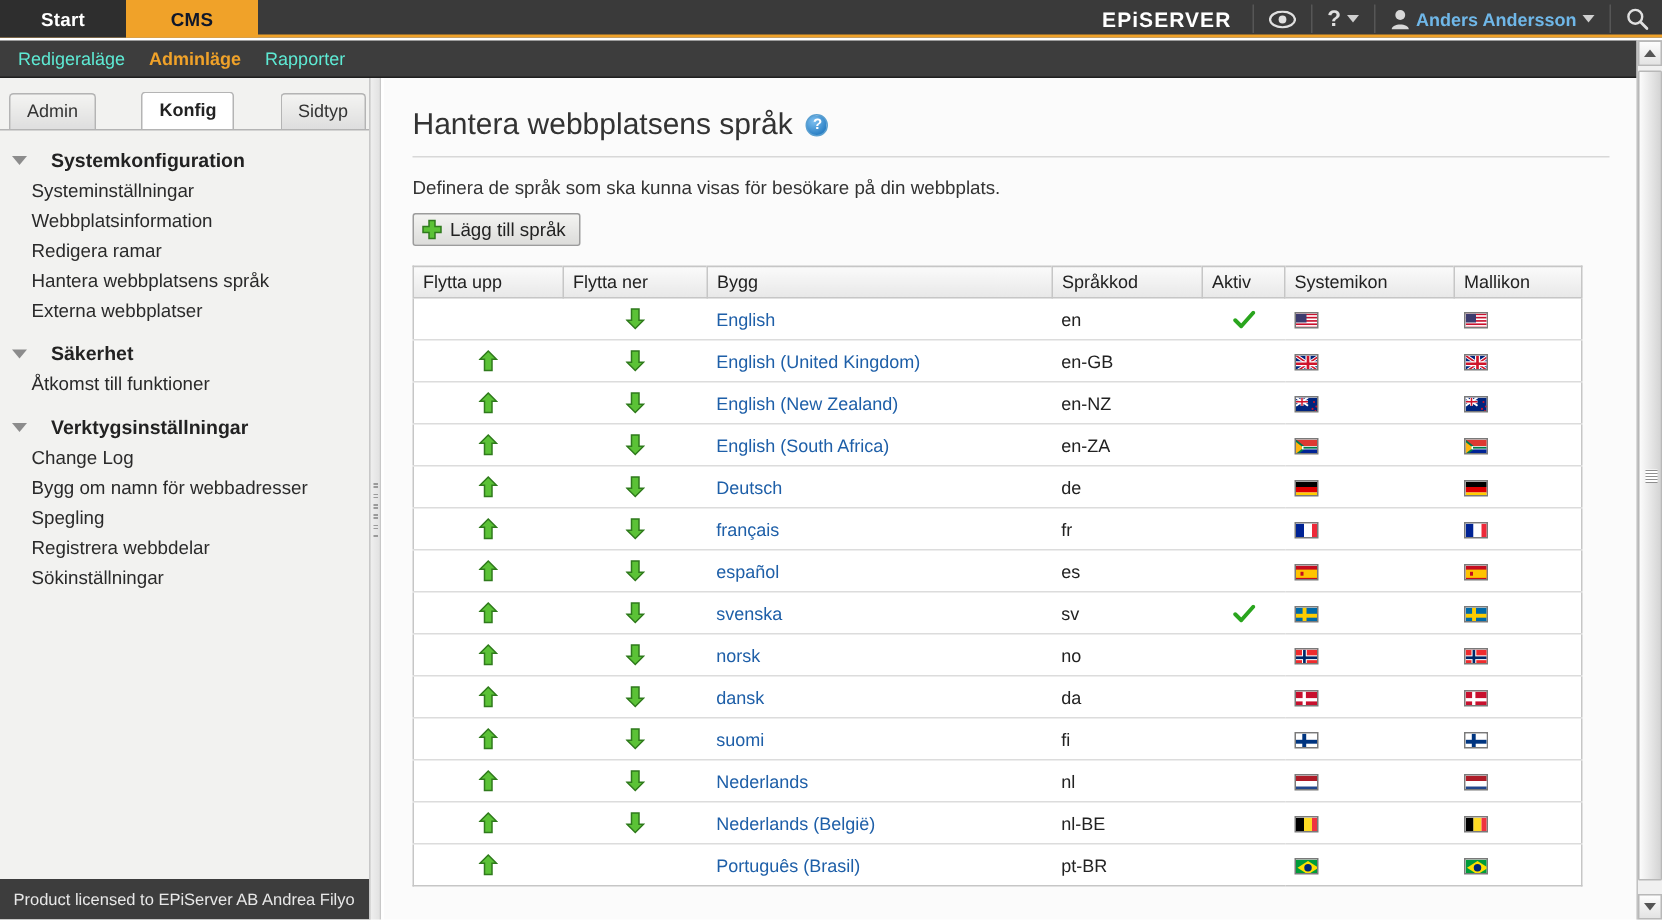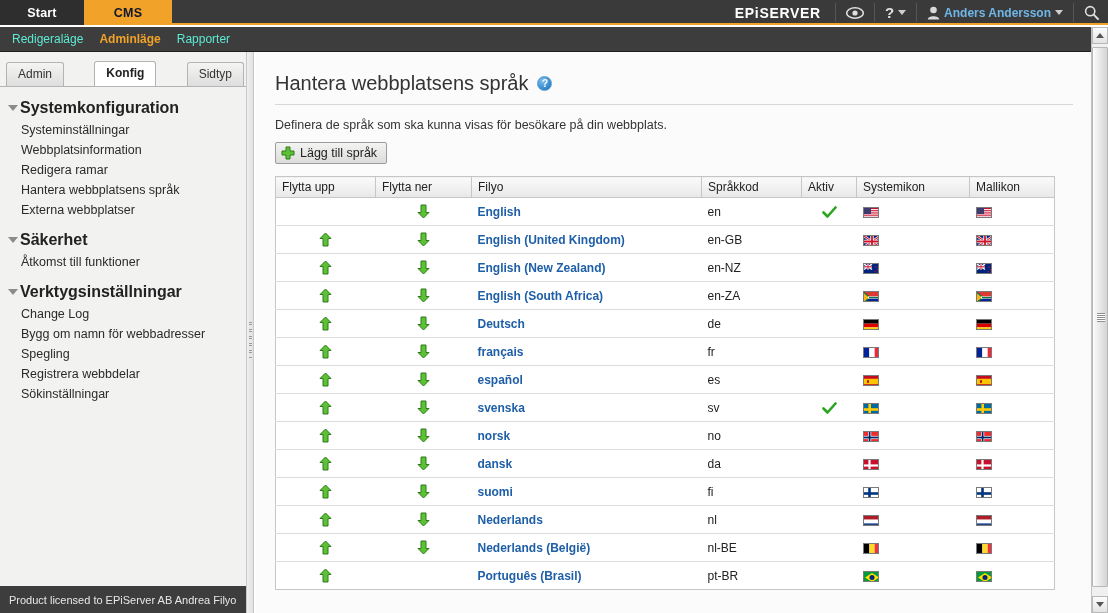--- a/index.html
+++ b/index.html
@@ -79,22 +79,22 @@
   }
   .stab.active {
     background: #ffffff; font-weight: bold; color: #222;
     padding-bottom: 6px;
   }
   .tabline {
     height: 1px; background: #b4b4b4; margin-left: 0;
   }
   .treearea { padding: 9px 0 0 0; }
   .grouphdr {
-    display: flex; align-items: center; gap: 2px;
-    font-size: 16px; font-weight: bold; color: #222;
+    display: flex; align-items: center; gap: 16px;
+    font-size: 13px; font-weight: bold; color: #222;
     padding: 3px 0 3px 8px; cursor: pointer;
   }
   .tri {
     width: 0; height: 0;
     border-left: 5px solid transparent; border-right: 5px solid transparent;
     border-top: 6px solid #8c8c8c;
   }
   .treeitem {
     font-size: 12.5px; color: #2a2a2a;
     padding: 3px 0 3px 21px; cursor: pointer;
@@ -177,21 +177,21 @@
     vertical-align: middle;
   }
   table.langtbl tr:last-child td { border-bottom: none; }
   .c-up    { width: 100px; text-align: center; }
   .c-dn    { width: 96px;  text-align: center; }
   .c-name  { width: 230px; }
   .c-code  { width: 100px; }
   .c-act   { width: 55px;  text-align: center; }
   .c-sys   { width: 113px; }
   .c-mall  { width: 85px; }
-  .lang-link { color: #1e5fa8; cursor: pointer; font-weight: bold; }
+  .lang-link { color: #1e5fa8; cursor: pointer; }
   .arrow-ico { display: inline-block; vertical-align: middle; cursor: pointer; }
   .check-ico { display: inline-block; vertical-align: middle; }
   .flag {
     display: inline-block; width: 16px; height: 11px;
     border: 1px solid #7a7a7a; vertical-align: middle;
     overflow: hidden; position: relative;
   }
 
   
   .vscroll {
@@ -348,21 +348,21 @@
     </span>
     <span>Lägg till språk</span>
   </div>
 
   <div class="tbl-wrap">
     <table class="langtbl">
       <thead>
         <tr>
           <th class="c-up">Flytta upp</th>
           <th class="c-dn">Flytta ner</th>
-          <th class="c-name">Filyo</th>
+          <th class="c-name">Bygg</th>
           <th class="c-code">Språkkod</th>
           <th class="c-act">Aktiv</th>
           <th class="c-sys">Systemikon</th>
           <th class="c-mall">Mallikon</th>
         </tr>
       </thead>
       <tbody id="lang-tbody">
           <tr>
             <td class="c-up"></td>
             <td class="c-dn"><span><svg class="arrow-ico" width="13" height="15" viewBox="0 0 13 15">

